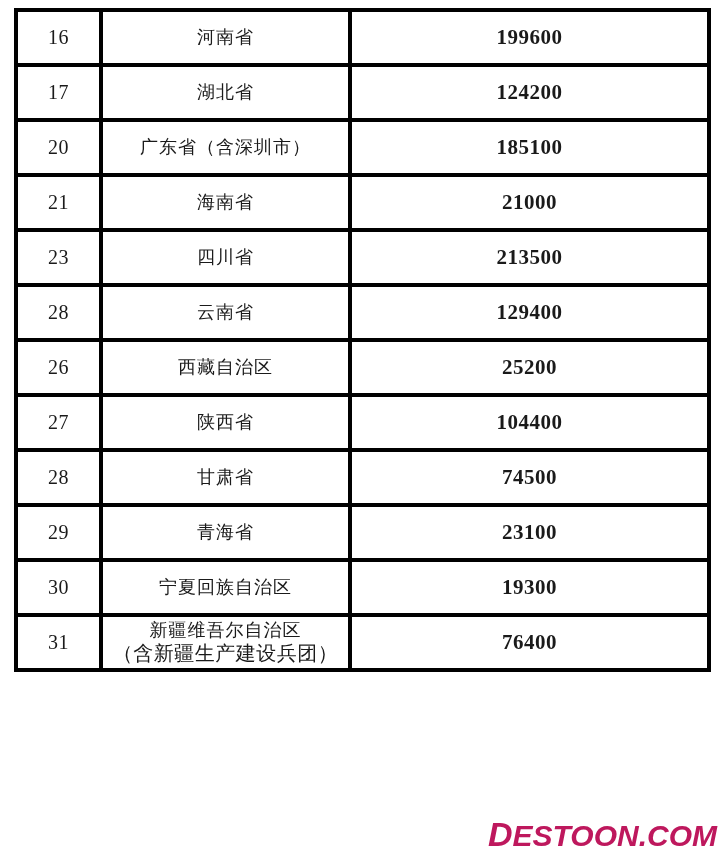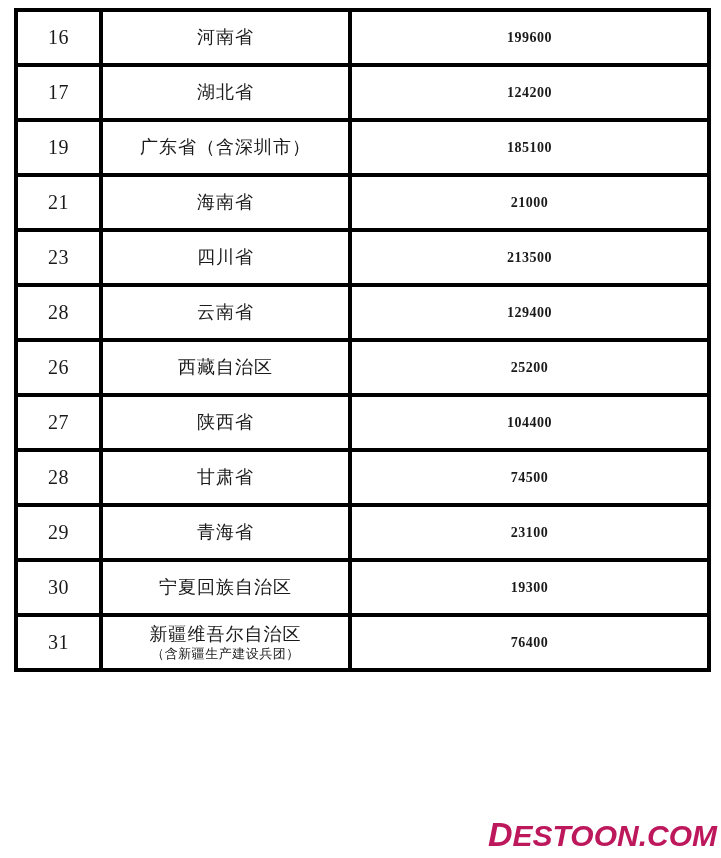--- a/index.html
+++ b/index.html
@@ -42,26 +42,26 @@
     font-size: 20px;
     letter-spacing: 0.5px;
   }
   td.cell-name {
     font-family: "DejaVu Serif", "Liberation Serif", serif;
     font-size: 18px;
     letter-spacing: 1px;
   }
   td.cell-name .line2 {
     display: block;
-    font-size: 13px;
+    font-size: 20px;
     letter-spacing: 0.5px;
   }
   td.cell-value {
     font-family: "Liberation Serif", "DejaVu Serif", serif;
-    font-size: 14px;
+    font-size: 21px;
     font-weight: bold;
     letter-spacing: 0.5px;
   }
   .watermark {
     position: absolute;
     right: 4px;
     bottom: 4px;
     font-family: "Liberation Sans", sans-serif;
     font-size: 30px;
     font-weight: bold;
@@ -90,21 +90,21 @@
         <td class="cell-index">16</td>
         <td class="cell-name">河南省</td>
         <td class="cell-value">199600</td>
       </tr>
       <tr>
         <td class="cell-index">17</td>
         <td class="cell-name">湖北省</td>
         <td class="cell-value">124200</td>
       </tr>
       <tr>
-        <td class="cell-index">19</td>
+        <td class="cell-index">20</td>
         <td class="cell-name">广东省（含深圳市）</td>
         <td class="cell-value">185100</td>
       </tr>
       <tr>
         <td class="cell-index">21</td>
         <td class="cell-name">海南省</td>
         <td class="cell-value">21000</td>
       </tr>
       <tr>
         <td class="cell-index">23</td>

